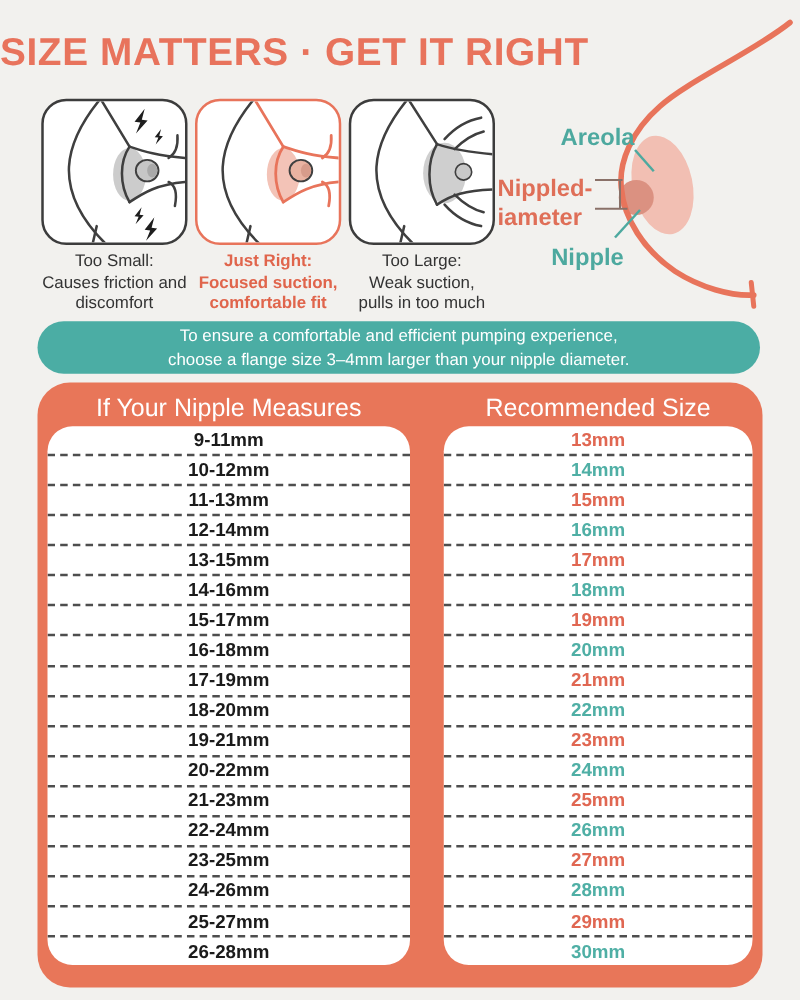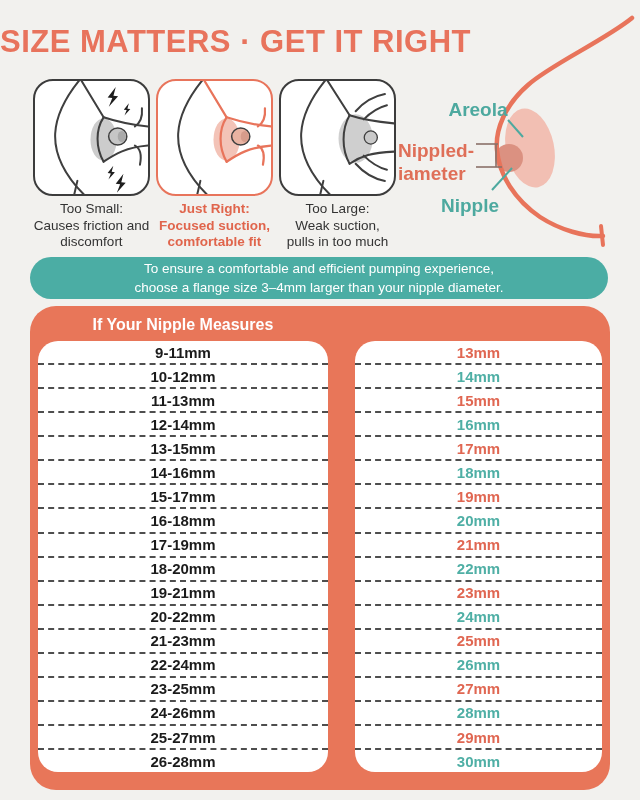--- a/index.html
+++ b/index.html
@@ -33,21 +33,21 @@
 
   
   .banner { position:absolute; left:30px; top:257px; width:578px; height:42px;
             background:#4BADA4; border-radius:21px; color:#FFFFFF;
             display:flex; flex-direction:column; justify-content:center; align-items:center;
             font-size:13.5px; font-weight:500; line-height:19px; text-align:center; }
 
   
   .table-wrap { position:absolute; left:30px; top:306px; width:580px; height:484px;
                 background:#E87659; border-radius:26px; }
-  .col-header { position:absolute; top:10px; color:#FFFFFF; font-size:16px; font-weight:700;
+  .col-header { position:absolute; top:10px; color:#FFFFFF; font-size:20px; font-weight:400;
                 text-align:center; }
   #hdr-left  { left:8px;   width:290px; }
   #hdr-right { left:325px; width:247px; }
   .panel { position:absolute; top:35px; height:431px; background:#FFFFFF; border-radius:20px;
            display:flex; flex-direction:column; overflow:hidden; }
   #panel-left  { left:8px;   width:290px; }
   #panel-right { left:325px; width:247px; }
   .cell { flex:1; display:flex; align-items:center; justify-content:center;
           font-size:15px; }
   .cell:not(:last-child) { border-bottom:2px dashed #4E4E4E; }
@@ -158,20 +158,21 @@
     <text x="80" y="202" text-anchor="middle" class="lbl-teal">Nipple</text>
   </svg>
 
   <div class="banner">
     <div>To ensure a comfortable and efficient pumping experience,</div>
     <div>choose a flange size 3–4mm larger than your nipple diameter.</div>
   </div>
 
   <div class="table-wrap">
     <div class="col-header" id="hdr-left">If Your Nipple Measures</div>
+    <div class="col-header" id="hdr-right">Recommended Size</div>
 
     <div class="panel" id="panel-left">
       <div class="cell measure-cell">9-11mm</div>
       <div class="cell measure-cell">10-12mm</div>
       <div class="cell measure-cell">11-13mm</div>
       <div class="cell measure-cell">12-14mm</div>
       <div class="cell measure-cell">13-15mm</div>
       <div class="cell measure-cell">14-16mm</div>
       <div class="cell measure-cell">15-17mm</div>
       <div class="cell measure-cell">16-18mm</div>

